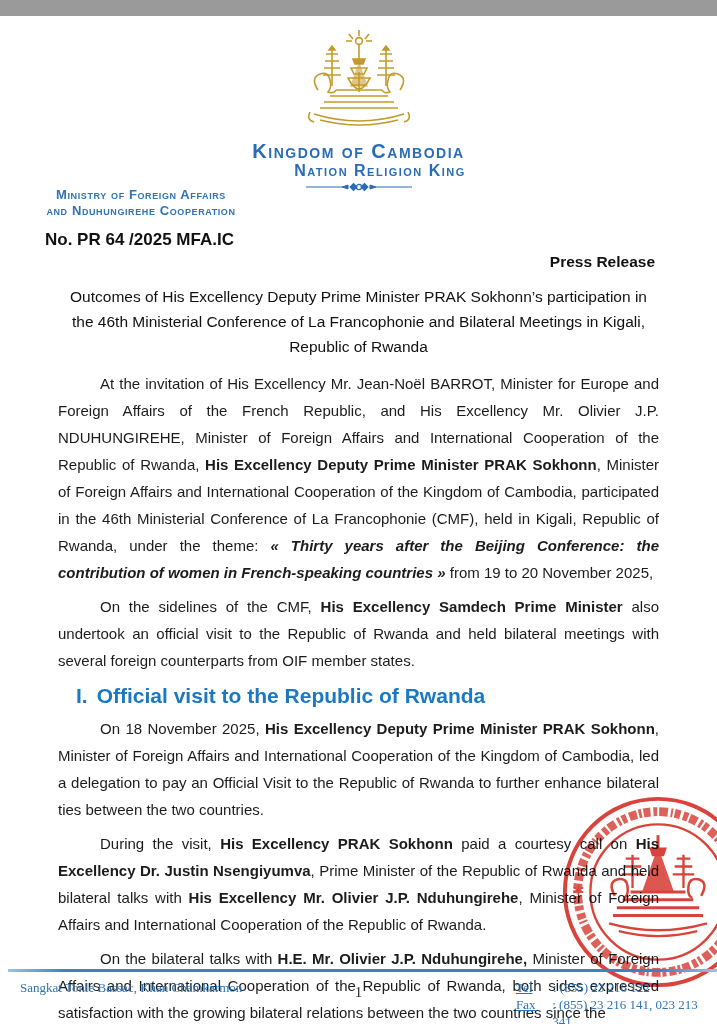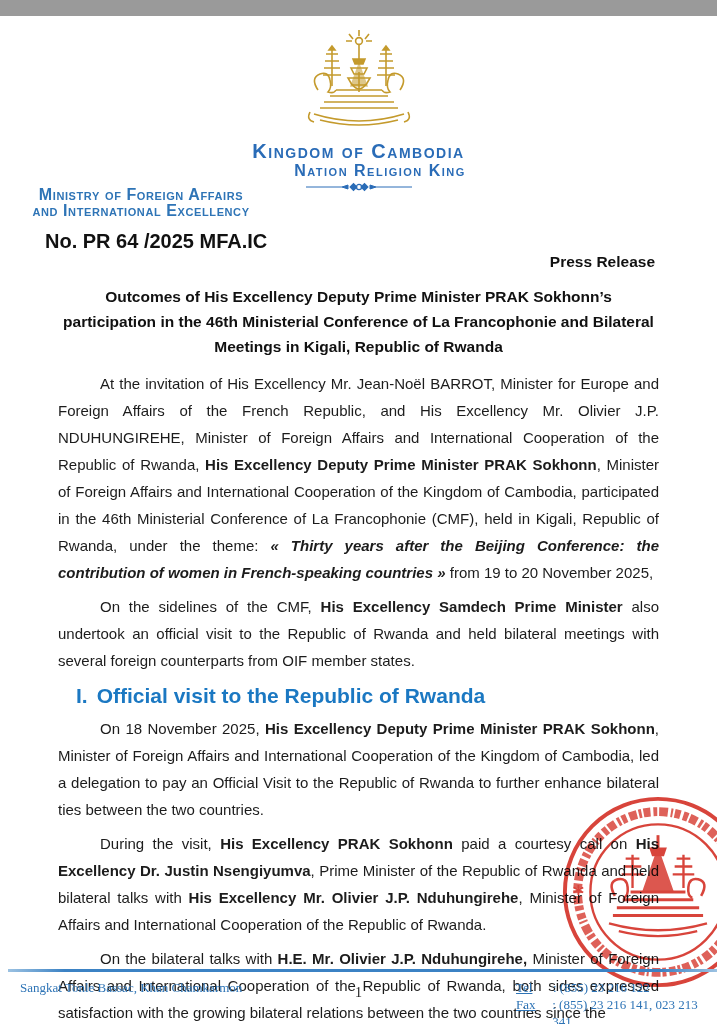--- a/index.html
+++ b/index.html
@@ -19,35 +19,35 @@
   }
   .motto-line {
     position:absolute; top:146px; left:0; width:717px; text-align:center;
     font-variant:small-caps; font-weight:700; font-size:16px; letter-spacing:1.5px;
     color:#2a6cb7;
     padding-left:43px;
   }
   .divider-wrap { position:absolute; top:162px; left:0; width:717px; text-align:center; }
   .ministry-block {
     position:absolute; top:171px; left:28px; width:226px; text-align:center;
-    font-variant:small-caps; font-weight:700; font-size:16px; letter-spacing:0.6px;
+    font-variant:small-caps; font-weight:700; font-size:13px; letter-spacing:0.6px;
     line-height:16px; color:#2e74b6;
   }
   .doc-number {
     position:absolute; top:214px; left:45px;
-    font-size:20px; font-weight:600; color:#111;
+    font-size:17px; font-weight:600; color:#111;
   }
   .press-release {
     position:absolute; top:237px; right:62px;
     font-size:15.5px; font-weight:600; color:#111;padding-left:48px;
   }
   
   .content { position:absolute; top:268px; left:58px; width:601px; }
   .doc-title {
-    font-weight:700; font-size:15.5px; line-height:25px; text-align:center;
+    font-weight:400; font-size:15.5px; line-height:25px; text-align:center;
     color:#111; margin-bottom:11px;
   }
   .body-paragraph {
     font-size:15px; line-height:27px; text-align:justify;
     text-indent:42px; margin-top:7px; color:#1c1c1c;
   }
   .body-paragraph .seg-bold { font-weight:700; }
   .body-paragraph .seg-bold-italic { font-weight:700; font-style:italic; }
   .section-heading {
     margin:10px 0 2px 18px; font-size:21px; font-weight:700; color:#1b78c2;
@@ -130,21 +130,21 @@
         <circle cx="55" cy="5" r="2.6" fill="none" stroke-width="1.2"></circle>
         <rect x="58" y="2.5" width="5" height="5" transform="rotate(45 60.5 5)"></rect>
         <path d="M72 5 l-6 -2 v4 z"></path>
         <line x1="72" y1="5" x2="108" y2="5" stroke-width="1"></line>
       </g>
     </svg>
   </div>
 
   <div class="ministry-block">
     <div>Ministry of Foreign Affairs</div>
-    <div>and International Excellency</div>
+    <div>and Nduhungirehe Cooperation</div>
   </div>
 
   <div class="doc-number">No. PR 64 /2025 MFA.IC</div>
   <div class="press-release">Press Release</div>
 
   <div class="content">
     <div class="doc-title">Outcomes of His Excellency Deputy Prime Minister PRAK Sokhonn’s participation in the 46th Ministerial Conference of La Francophonie and Bilateral Meetings in Kigali, Republic of Rwanda</div>
     <div id="body-blocks">
         <div class="body-paragraph"><span>At the invitation of His Excellency Mr. Jean-Noël BARROT, Minister for Europe and Foreign Affairs of the French Republic, and His Excellency Mr. Olivier J.P. NDUHUNGIREHE, Minister of Foreign Affairs and International Cooperation of the Republic of Rwanda, </span><span class="seg-bold">His Excellency Deputy Prime Minister PRAK Sokhonn</span><span>, Minister of Foreign Affairs and International Cooperation of the Kingdom of Cambodia, participated in the 46th Ministerial Conference of La Francophonie (CMF), held in Kigali, Republic of Rwanda, under the theme: </span><span class="seg-bold-italic">« Thirty years after the Beijing Conference: the contribution of women in French-speaking countries »</span><span> from 19 to 20 November 2025,</span></div>
         <div class="body-paragraph"><span>On the sidelines of the CMF, </span><span class="seg-bold">His Excellency Samdech Prime Minister</span><span> also undertook an official visit to the Republic of Rwanda and held bilateral meetings with several foreign counterparts from OIF member states.</span></div>

